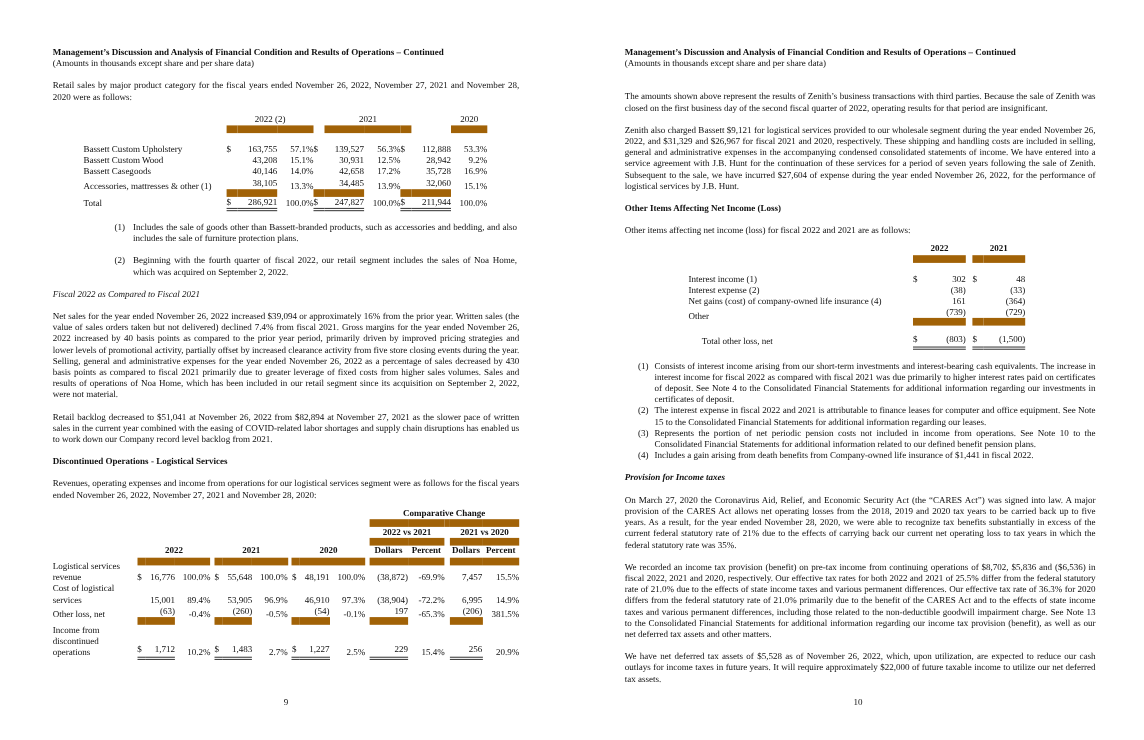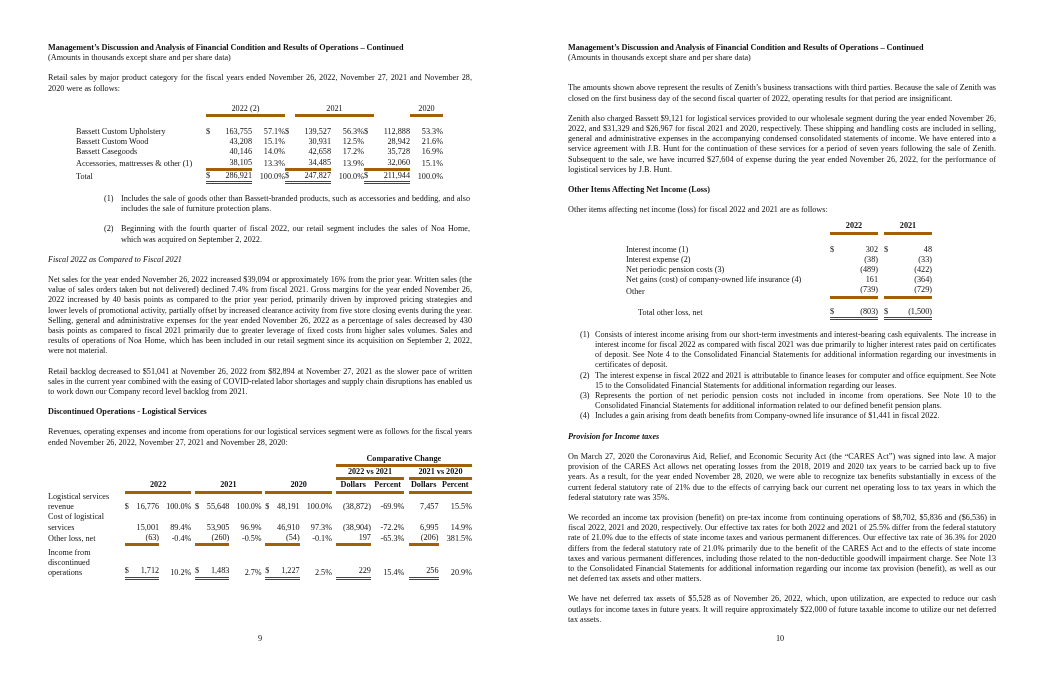--- a/index.html
+++ b/index.html
@@ -17,21 +17,21 @@
     p { margin: 0; text-align: justify; }
     .gap { height: 10px; }
     .gap-s { height: 6px; }
     .ital { font-style: italic; }
     .bold { font-weight: bold; }
     .pnum { position: absolute; top: 634px; width: 520px; text-align: center; left: 0; }
 
     table { border-collapse: collapse; }
     td, th { padding: 0; white-space: nowrap; vertical-align: bottom; font-weight: normal; }
     .num { text-align: right; }
-    .ul { border-bottom: 3px solid #a16207; }
+    .ul { border-bottom: 7px solid #a16207; }
     .dul { border-bottom: 3px double #444; }
     th.yr { text-align: center; }
 
     
     .retail { margin-left: 28px; }
     .retail td.lab { width: 130px; }
     .retail td.d { width: 10px; }
     .retail td.v { width: 36px; text-align: right; }
     .retail td.p { width: 33px; text-align: right; }
 
@@ -97,21 +97,21 @@
       <tr>
         <td class="lab">Bassett Custom Wood</td>
         <td class="d"></td>
         <td class="v">43,208</td>
         <td class="p">15.1%</td>
         <td class="d"></td>
         <td class="v">30,931</td>
         <td class="p">12.5%</td>
         <td class="d"></td>
         <td class="v">28,942</td>
-        <td class="p">21.6%</td>
+        <td class="p">9.2%</td>
       </tr>
       <tr>
         <td class="lab">Bassett Casegoods</td>
         <td class="d"></td>
         <td class="v">40,146</td>
         <td class="p">14.0%</td>
         <td class="d"></td>
         <td class="v">42,658</td>
         <td class="p">17.2%</td>
         <td class="d"></td>
@@ -327,28 +327,20 @@
       </tr>
       <tr>
         <td class="lab">Interest expense (2)</td>
         <td class="d"></td>
         <td class="v">(38)</td>
             <td></td>
         <td class="d"></td>
         <td class="v">(33)</td>
       </tr>
       <tr>
-        <td class="lab">Net periodic pension costs (3)</td>
-        <td class="d"></td>
-        <td class="v">(489)</td>
-            <td></td>
-        <td class="d"></td>
-        <td class="v">(422)</td>
-      </tr>
-      <tr>
         <td class="lab">Net gains (cost) of company-owned life insurance (4)</td>
         <td class="d"></td>
         <td class="v">161</td>
             <td></td>
         <td class="d"></td>
         <td class="v">(364)</td>
       </tr>
       <tr>
         <td class="lab">Other</td>
         <td class="d ul"></td>

